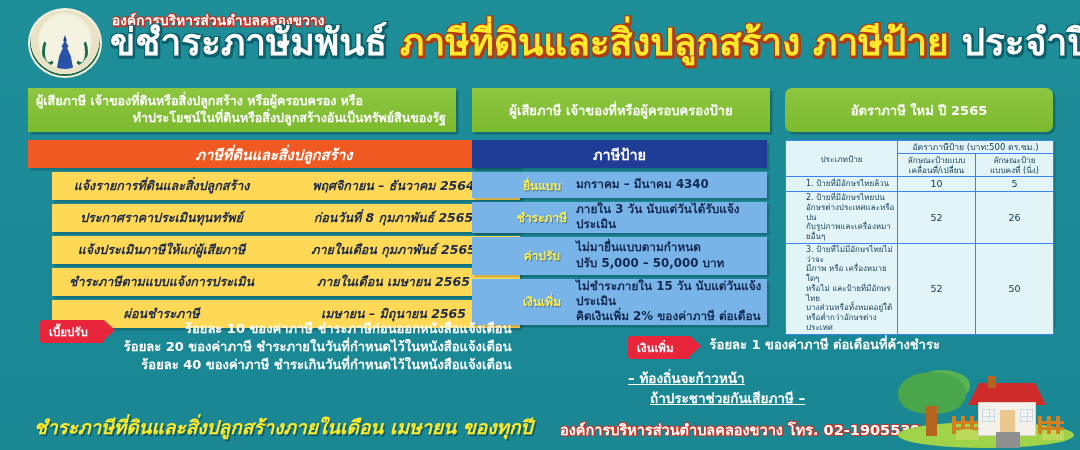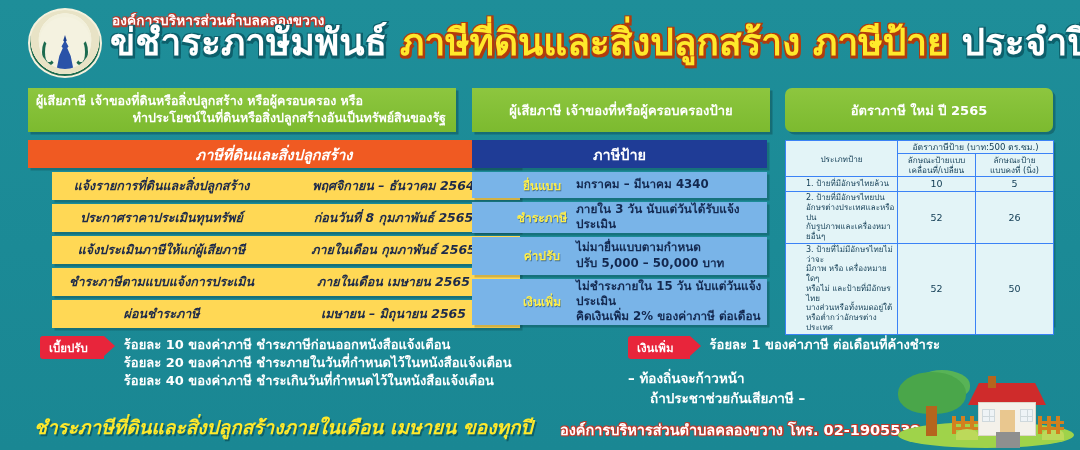--- a/index.html
+++ b/index.html
@@ -136,21 +136,21 @@
     padding: 1px 2px; line-height: 1.22;
     background: #e3f4f7;
   }
   table.rate th.grp { font-size: 8.6px; }
   table.rate td.cat { text-align: left; font-size: 8px; padding-left: 20px; }
   table.rate td.num { font-size: 9.5px; }
   col.c1 { width: 112px; } col.c2 { width: 78px; } col.c3 { width: 78px; }
 
   
   .pen { position: absolute; }
-  #pen-left  { left: 40px;  top: 336px; }
+  #pen-left  { left: 40px;  top: 320px; text-align: right; }
   #pen-right { left: 628px; top: 336px; }
   .pen-head {
     position: relative; display: inline-block;
     background: #e8253b; color: #ffffff;
     font-size: 11.5px; font-weight: bold;
     padding: 2.5px 16px 2.5px 9px;
     border-radius: 3px 0 0 3px;
     vertical-align: top;
   }
   .pen-head::after {
@@ -159,21 +159,21 @@
     border-top: 10px solid transparent; border-bottom: 10px solid transparent;
     border-left: 11px solid #e8253b;
   }
   .pen-lines {
     display: inline-block; vertical-align: top; margin-left: 15px;
     color: #ffffff; font-size: 13px; font-weight: bold; line-height: 1.38;
     white-space: nowrap;
   }
   .pen-note {
     margin-top: 10px; color: #ffffff; font-size: 13.5px; font-weight: bold;
-    line-height: 1.45; white-space: nowrap;
+    line-height: 1.45; white-space: nowrap; text-decoration: underline;
   }
   .pen-note .ind { padding-left: 22px; }
 
   
   .foot-yellow {
     position: absolute; left: 34px; top: 412px;
     color: #ffe92b; font-size: 19px; font-weight: bold; font-style: italic;
     white-space: nowrap;
     text-shadow: 1.6px 1.6px 0 #0d5f6b;
   }

